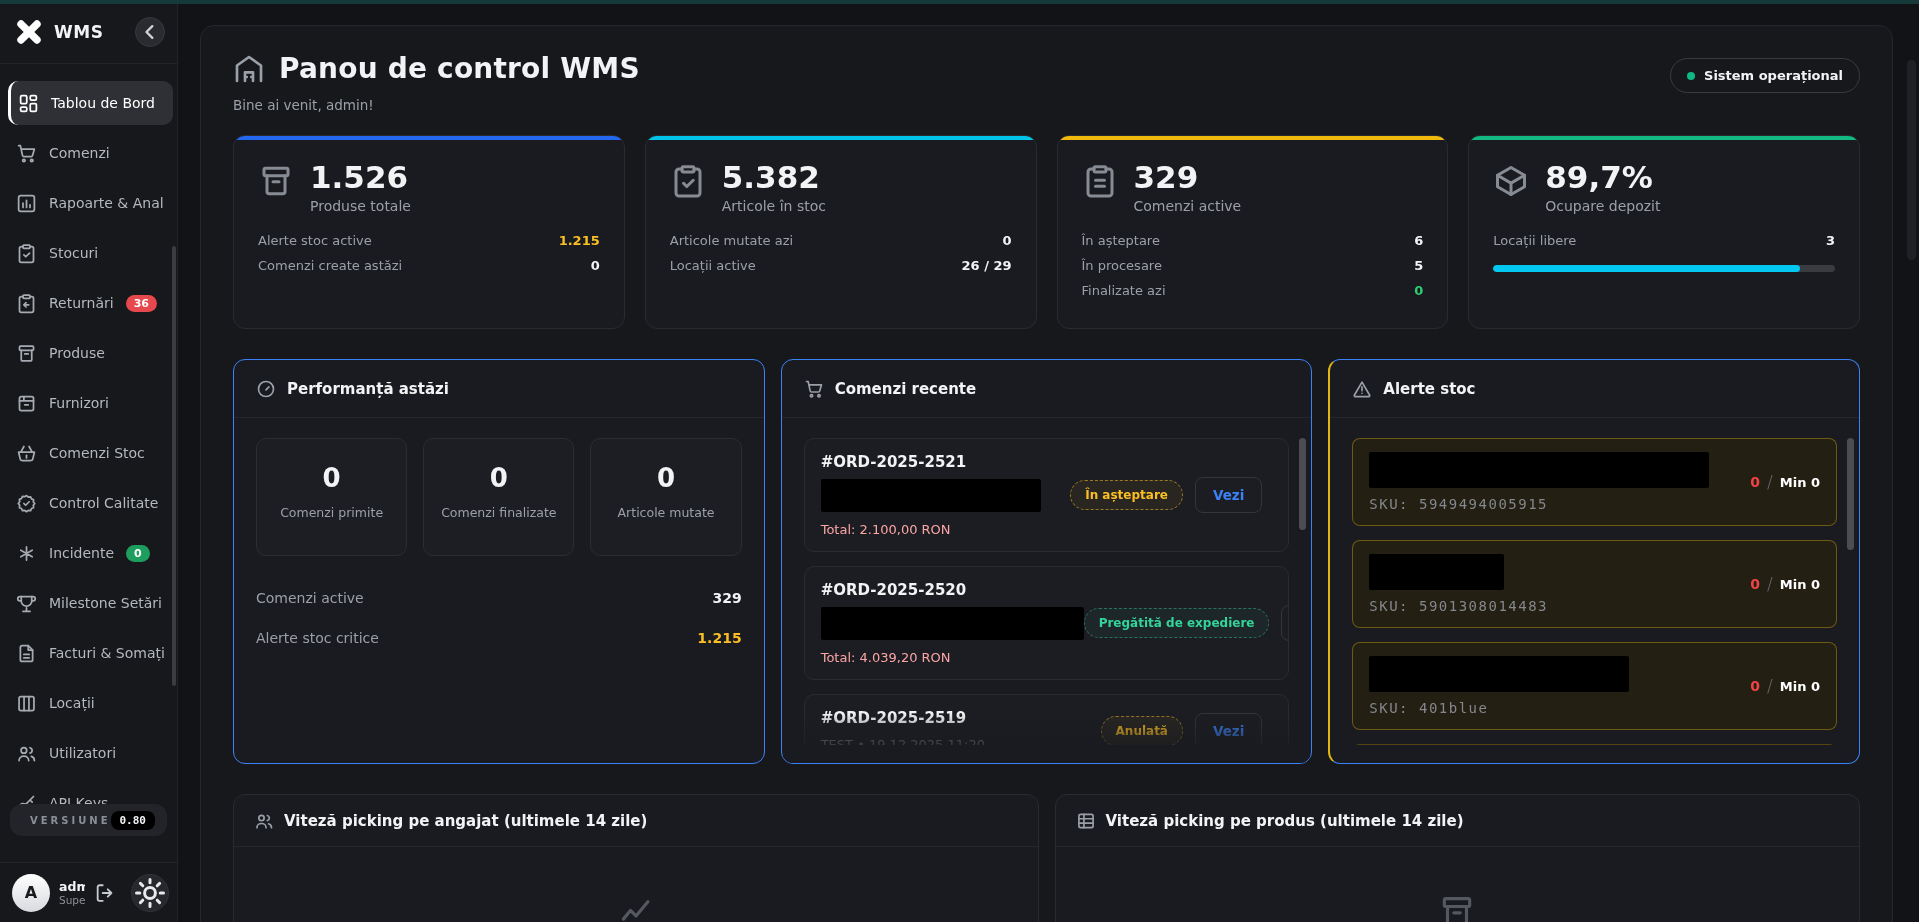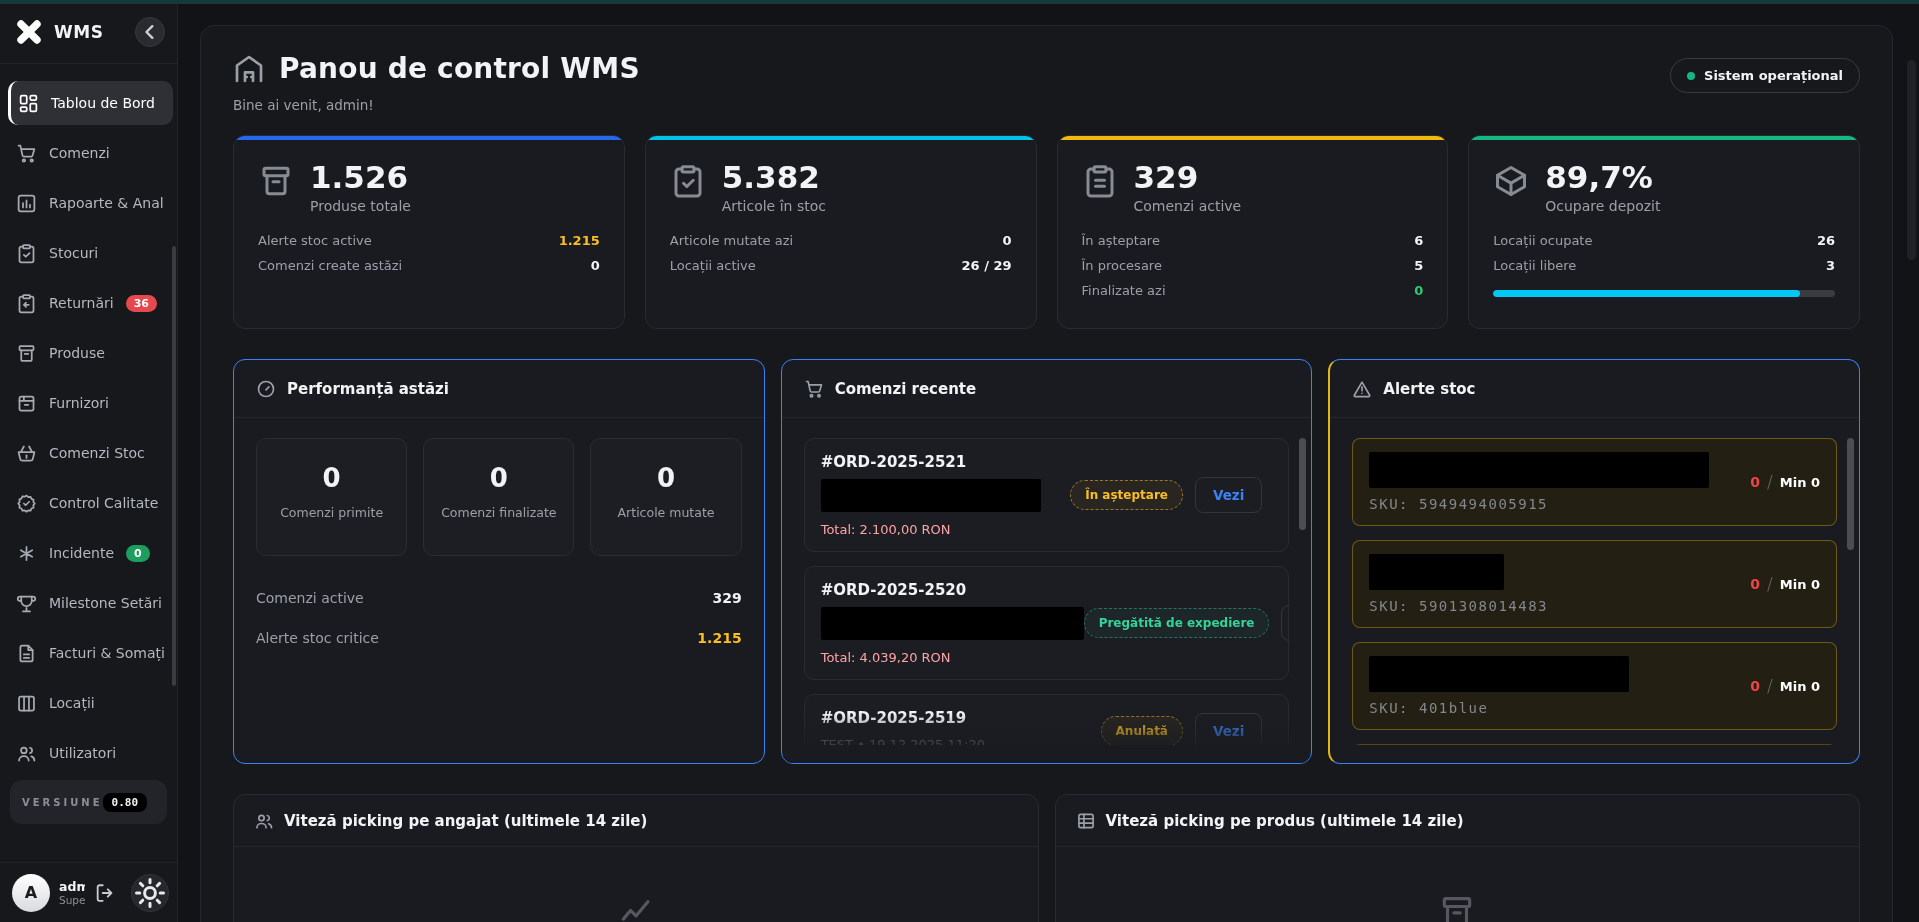--- a/index.html
+++ b/index.html
@@ -19,22 +19,22 @@
   .nav { padding: 17px 4px 0 8px; height: 742px; overflow: hidden; }
   .nav-item { display: flex; align-items: center; gap: 12px; height: 44px; margin-bottom: 6px; padding: 0 8px;
     border-radius: 10px; color: #b4b8bf; font-size: 14px; overflow: hidden; white-space: nowrap; cursor: pointer; }
   .nav-item.active { background: #2f3035; color: #fff; border-left: 3px solid #fff; padding-left: 7px; }
   .nav-icon { width: 21px; height: 21px; flex-shrink: 0; color: #a6aab2; display: inline-flex; }
   .nav-item.active .nav-icon { color: #fff; }
   .nav-label { overflow: hidden; }
   .nav-badge { flex-shrink: 0; font-size: 11px; font-weight: bold; padding: 2px 8px; border-radius: 999px; color: #fff; }
   .badge-red { background: #e5484d; }
   .badge-green { background: #1d9e5f; }
-  .version { position: absolute; top: 780px; left: 10px; right: 10px; height: 44px; background: #232429;
-    border-radius: 12px; display: flex; align-items: center; justify-content: flex-start; padding: 0 12px; z-index: 3; }
+  .version { position: absolute; top: 804px; left: 10px; right: 10px; height: 32px; background: #232429;
+    border-radius: 12px; display: flex; align-items: center; justify-content: flex-end; padding: 0 12px; z-index: 3; }
   .version-label { font-size: 10px; font-weight: bold; letter-spacing: 3px; color: #8b8f97; }
   .version-value { background: #000000; border-radius: 8px; padding: 3px 9px;
     font-family: "DejaVu Sans Mono", monospace; font-size: 11px; font-weight: bold; }
   .side-scroll { position: absolute; right: 1px; top: 246px; width: 4px; height: 440px; background: #3a3c41; border-radius: 2px; }
   .side-footer { position: absolute; bottom: 0; left: 0; right: 0; height: 60px; border-top: 1px solid #232428;
     display: flex; align-items: center; padding: 0 8px 0 12px; gap: 9px; background: #17181b; z-index: 4; }
   .avatar { width: 38px; height: 38px; border-radius: 50%; background: linear-gradient(180deg,#ffffff,#d9dadf);
     color: #1a1b1e; font-weight: bold; font-size: 16px; display: flex; align-items: center; justify-content: center; flex-shrink: 0; }
   .user-meta { width: 26px; overflow: hidden; flex-shrink: 0; }
   .user-name { font-size: 12.5px; font-weight: bold; white-space: nowrap; }
@@ -453,24 +453,20 @@
                   <path d="M3 8.2l9 5.2 9-5.2M12 13.4V21"></path>
                 </svg>
               </span>
       <div>
         <div class="stat-value">89,7%</div>
         <div class="stat-label">Ocupare depozit</div>
       </div>
     </div>
     <div class="stat-rows">
               <div class="srow">
-    <span class="srow-label">Locații ocupate</span>
-    <span class="srow-value">26</span>
-  </div>
-              <div class="srow">
     <span class="srow-label">Locații libere</span>
     <span class="srow-value">3</span>
   </div>
             </div>
     <div class="progress">
               <div class="fill" style="width: 89.7%; background: rgb(0, 200, 240);"></div>
             </div>
   </div>
         </div>
 

